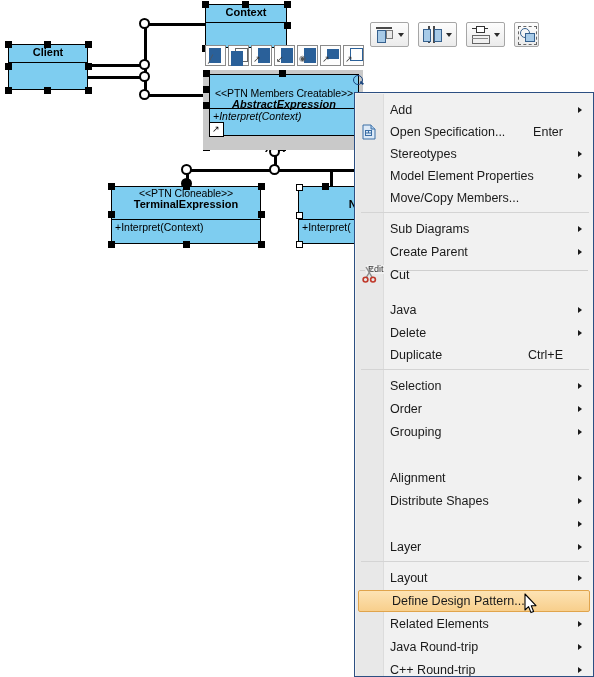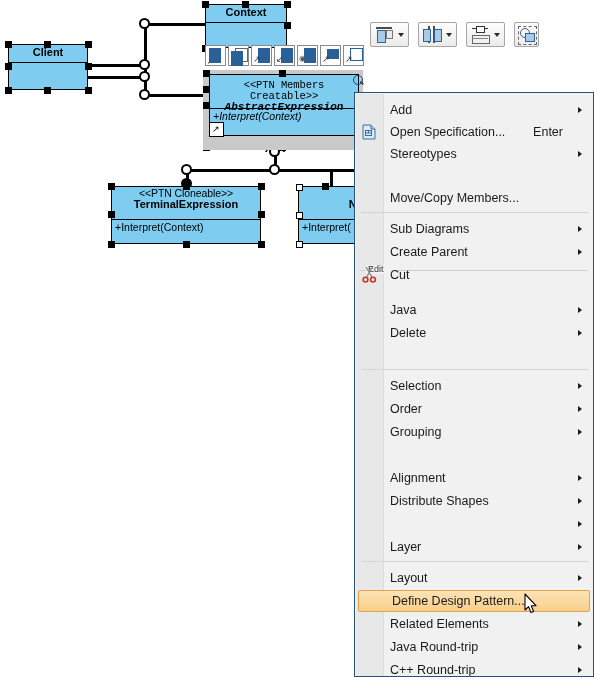--- a/index.html
+++ b/index.html
@@ -156,21 +156,21 @@
     <div class="handle" style="left:44px;top:41px;"></div>
     <div class="handle" style="left:85px;top:41px;"></div>
     <div class="handle" style="left:5px;top:63px;"></div>
     <div class="handle" style="left:85px;top:63px;"></div>
     <div class="handle" style="left:5px;top:87px;"></div>
     <div class="handle" style="left:44px;top:87px;"></div>
     <div class="handle" style="left:85px;top:87px;"></div>
 
     <div class="sel-bar" style="left:203px;top:70px;width:160px;height:80px;"></div>
     <div class="uml-box" id="box-abstract" style="left:209px;top:74px;width:150px;height:62px;">
-      <div class="uml-head" style="height:34px;padding-top:5px;font-family:Liberation Mono, monospace;">
+      <div class="uml-head" style="height:34px;padding-top:13px;">
         <span class="uml-stereo">&lt;&lt;PTN Members Creatable&gt;&gt;</span>
         <span class="uml-name italic">AbstractExpression</span>
       </div>
       <div class="uml-body italic" style="height:27px;">+Interpret(Context)</div>
     </div>
 
     <div style="position:absolute;left:209px;top:122px;width:13px;height:13px;background:#fff;border:1px solid #000;">
       <div style="position:absolute;left:2px;top:2px;font-size:9px;line-height:9px;color:#000;">↗</div>
     </div>
 
@@ -305,20 +305,24 @@
         </span>
         <span class="mi-label">Open Specification...</span>
         <span class="mi-accel">Enter</span>
       </div>
 
       <div class="mi" style="top:49px;">
         <span class="mi-label">Stereotypes</span>
         <span class="mi-sub"></span>
       </div>
 
+      <div class="mi" style="top:71px;">
+        <span class="mi-label">Model Element Properties</span>
+        <span class="mi-sub"></span>
+      </div>
 
       <div class="mi" style="top:93px;">
         <span class="mi-label">Move/Copy Members...</span>
       </div>
 
       <div class="sep" style="top:118px;"></div>
 
       <div class="mi" style="top:124px;">
         <span class="mi-label">Sub Diagrams</span>
         <span class="mi-sub"></span>
@@ -344,20 +348,24 @@
         <span class="mi-label">Cut</span>
       </div>
       <div class="mi" style="top:205px;">
         <span class="mi-label">Java</span>
         <span class="mi-sub"></span>
       </div>
       <div class="mi" style="top:228px;">
         <span class="mi-label">Delete</span>
         <span class="mi-sub"></span>
       </div>
+      <div class="mi" style="top:250px;">
+        <span class="mi-label">Duplicate</span>
+        <span class="mi-accel">Ctrl+E</span>
+      </div>
 
       <div class="sep" style="top:275px;"></div>
 
       <div class="mi" style="top:281px;">
         <span class="mi-label">Selection</span>
         <span class="mi-sub"></span>
       </div>
       <div class="mi" style="top:304px;">
         <span class="mi-label">Order</span>
         <span class="mi-sub"></span>

